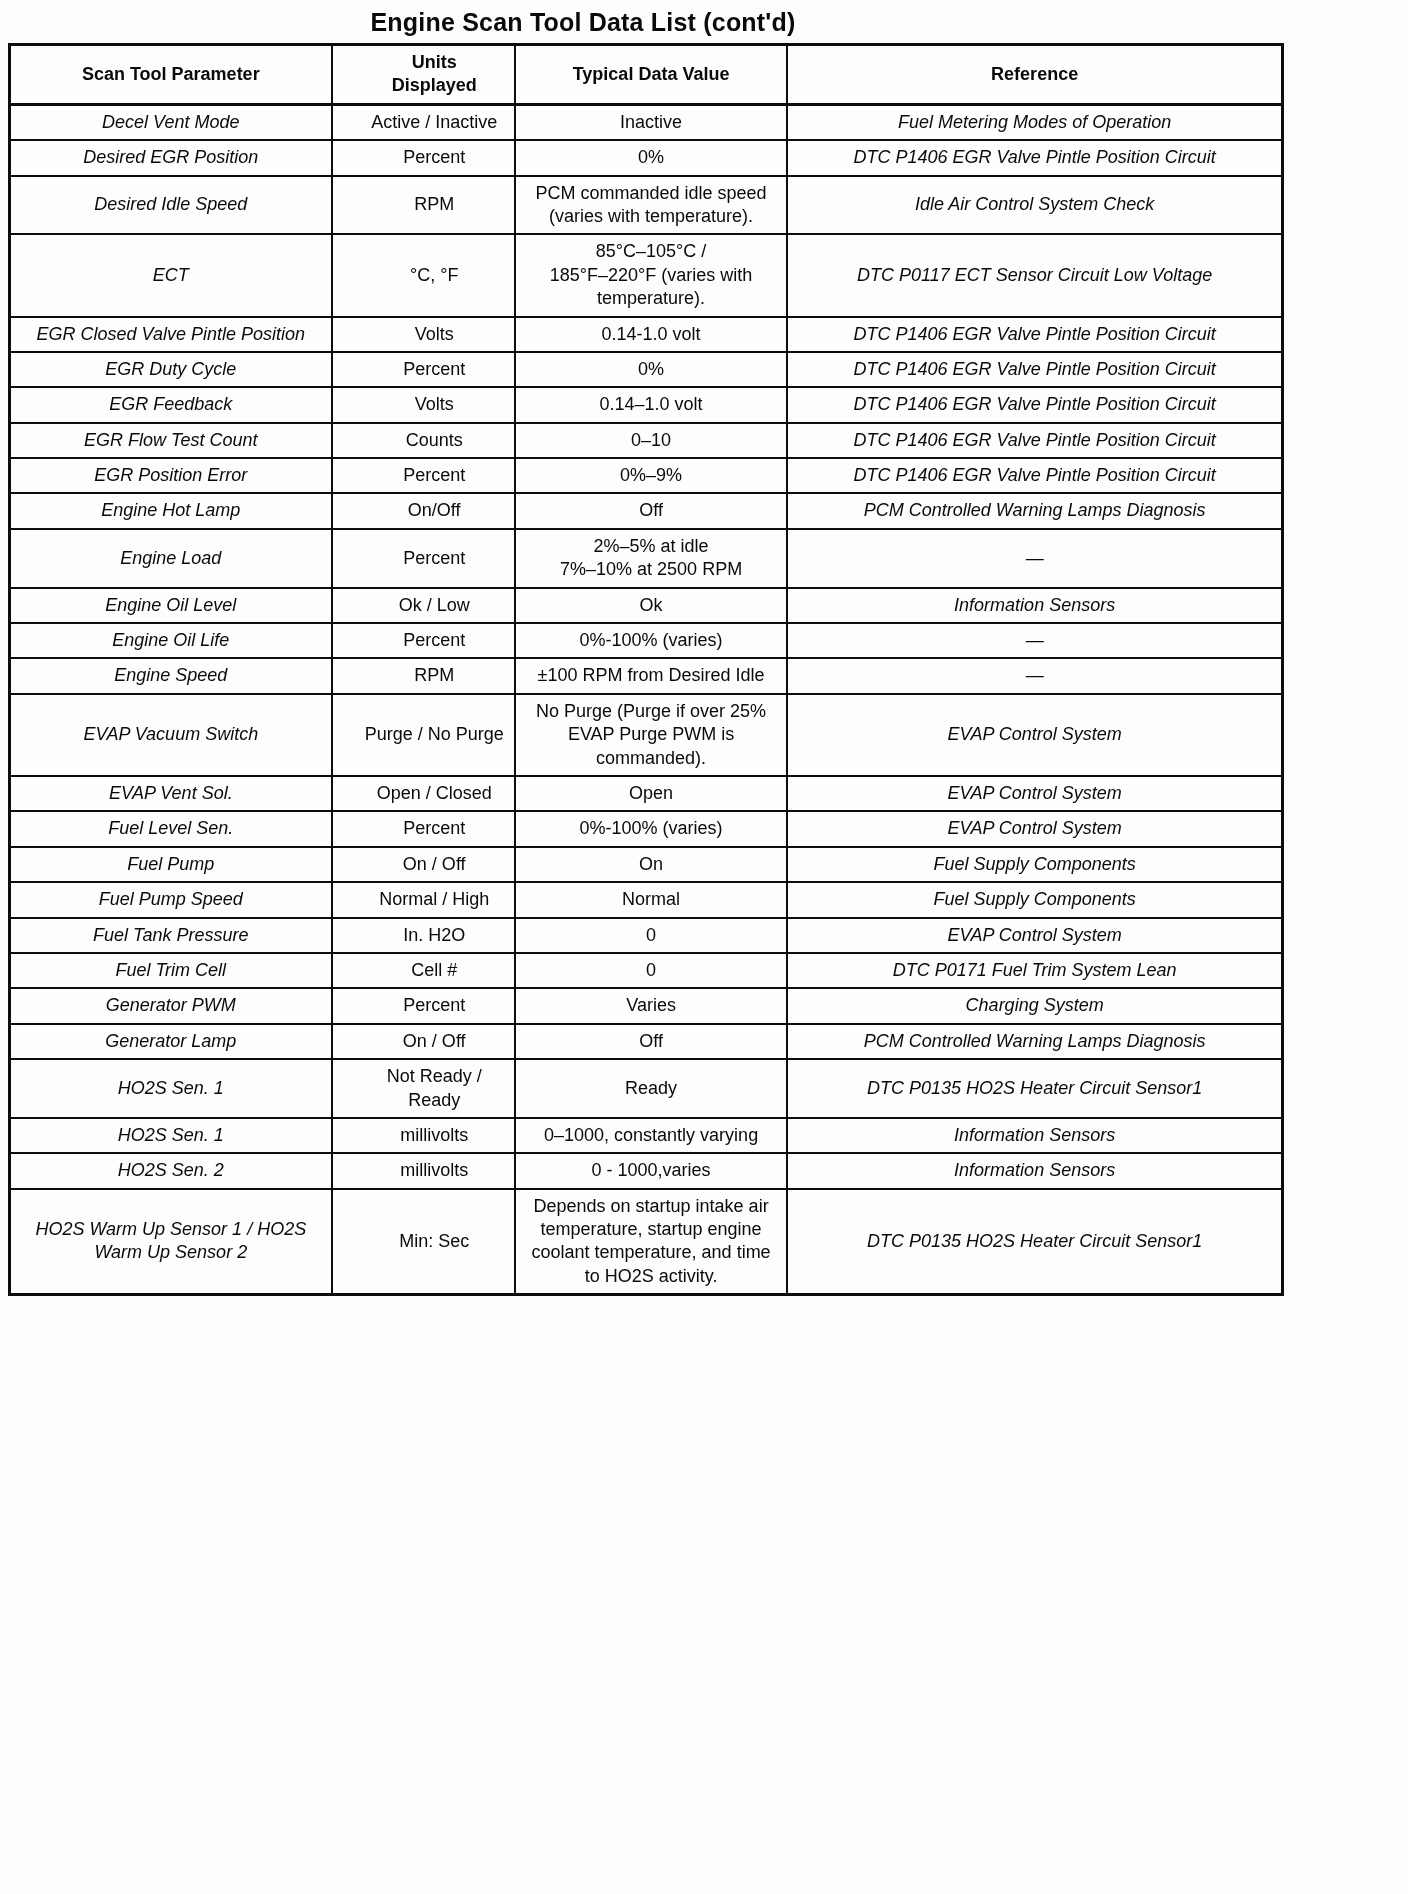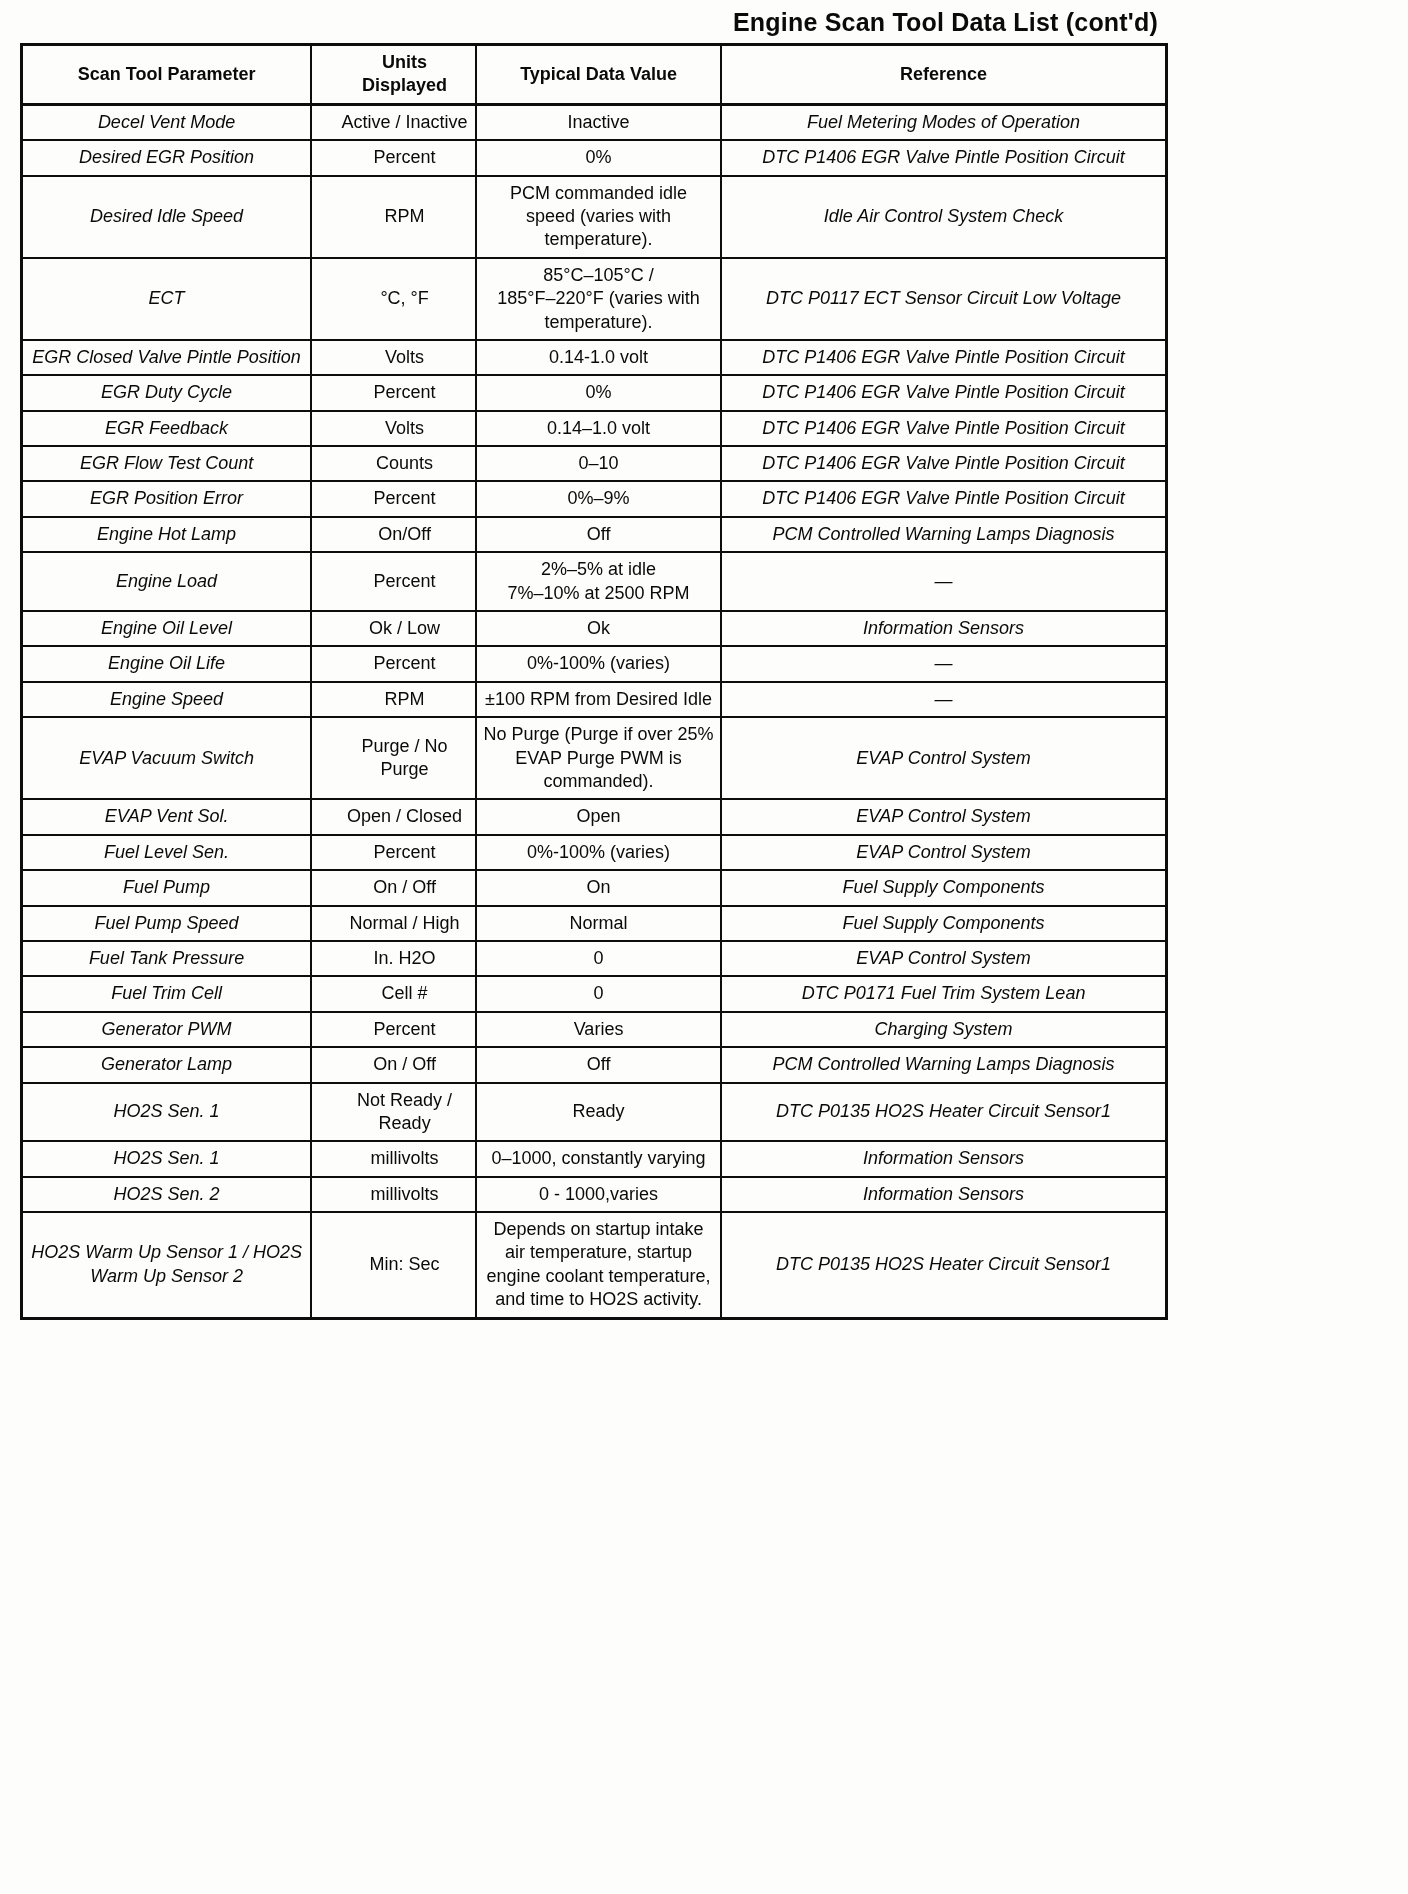--- a/index.html
+++ b/index.html
@@ -10,30 +10,30 @@
     width: 1408px;
     height: 1894px;
     margin: 0 auto;
     background: #fdfdfb;
     color: #0a0a0a;
     overflow: hidden;
   }
   .doc-title {
     width: 1150px;
     margin: 8px 0 6px 8px;
-    text-align: right;
+    text-align: center;
     font-size: 25px;
     font-weight: bold;
     letter-spacing: 0.2px;
   }
   table.scan-table {
     border-collapse: collapse;
     table-layout: fixed;
-    width: 1148px;
-    margin-left: 20px;
+    width: 1276px;
+    margin-left: 8px;
     background: #fdfdfb;
   }
   table.scan-table, th, td {
     border: 2px solid #0d0d0d;
   }
   table.scan-table { border-width: 3px; }
   thead th { border-bottom-width: 3px; }
   th, td {
     padding: 5px 6px;
     text-align: center;

